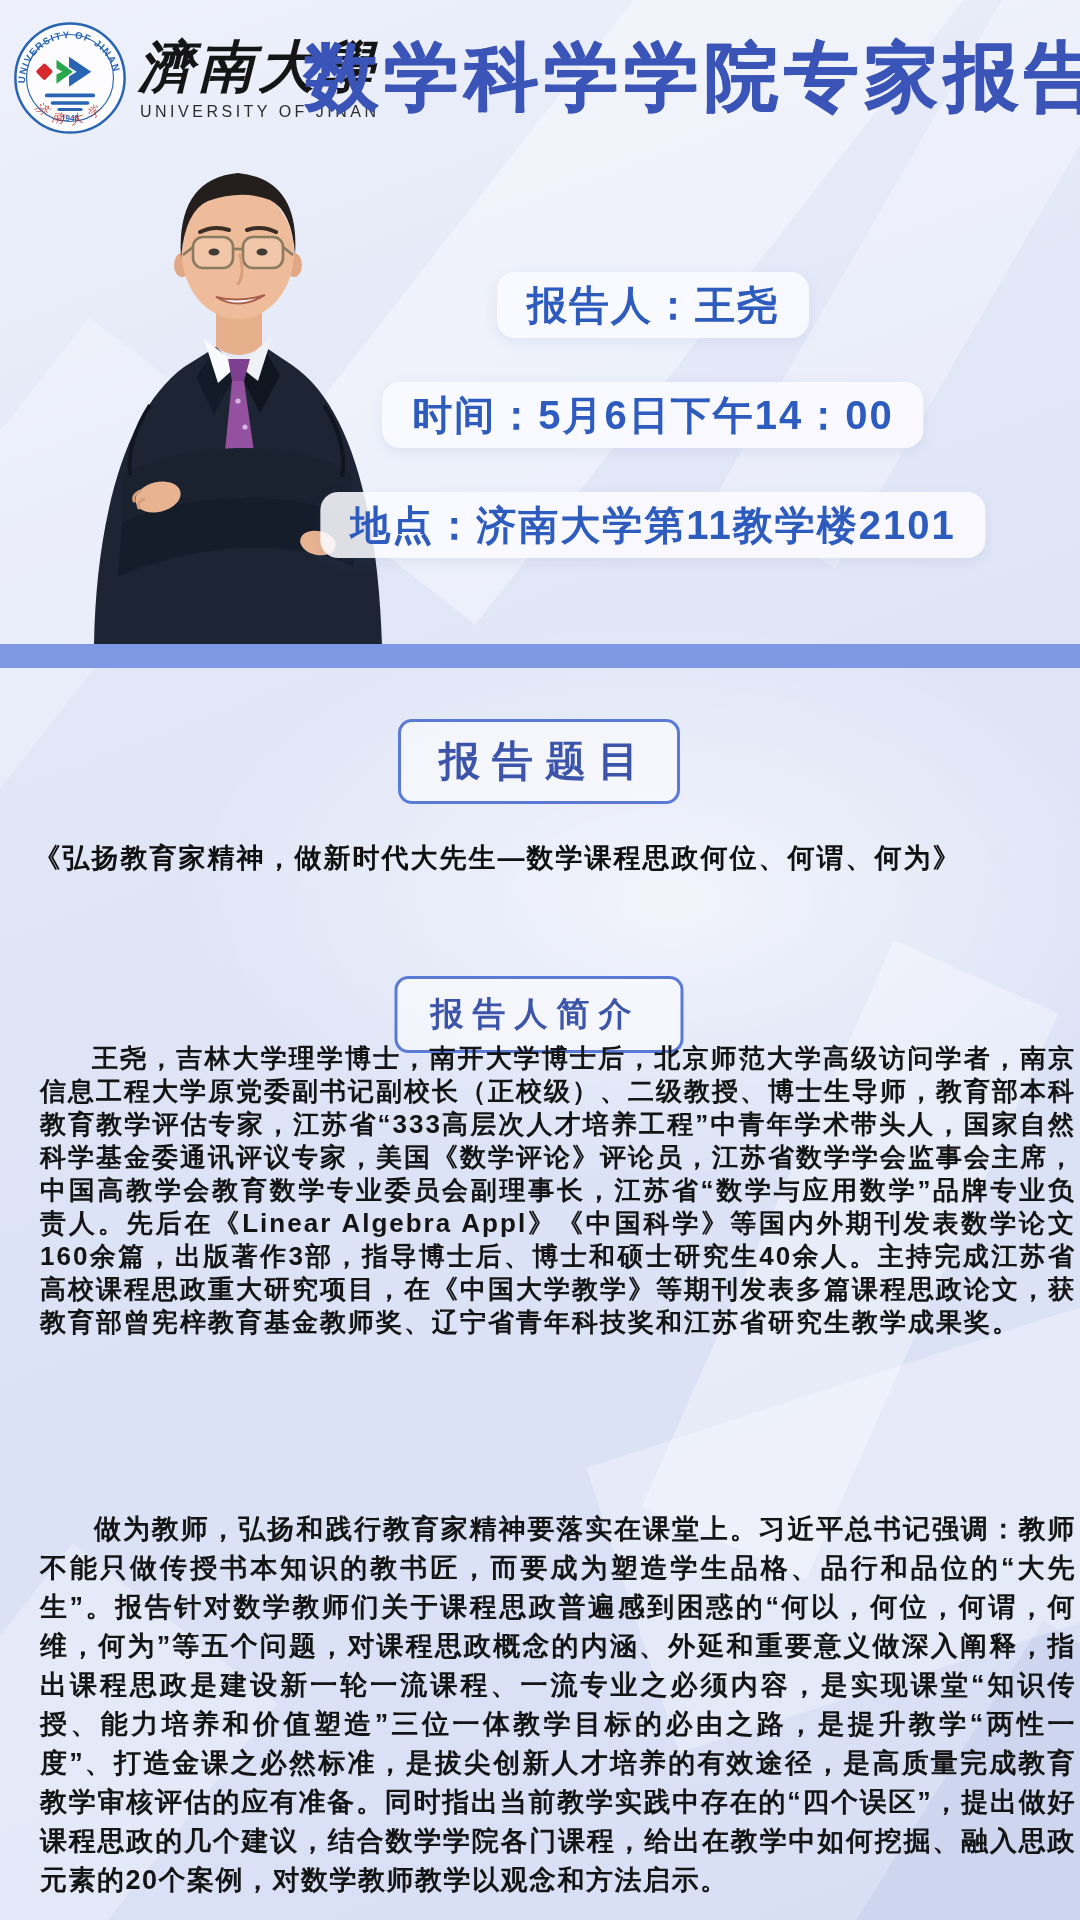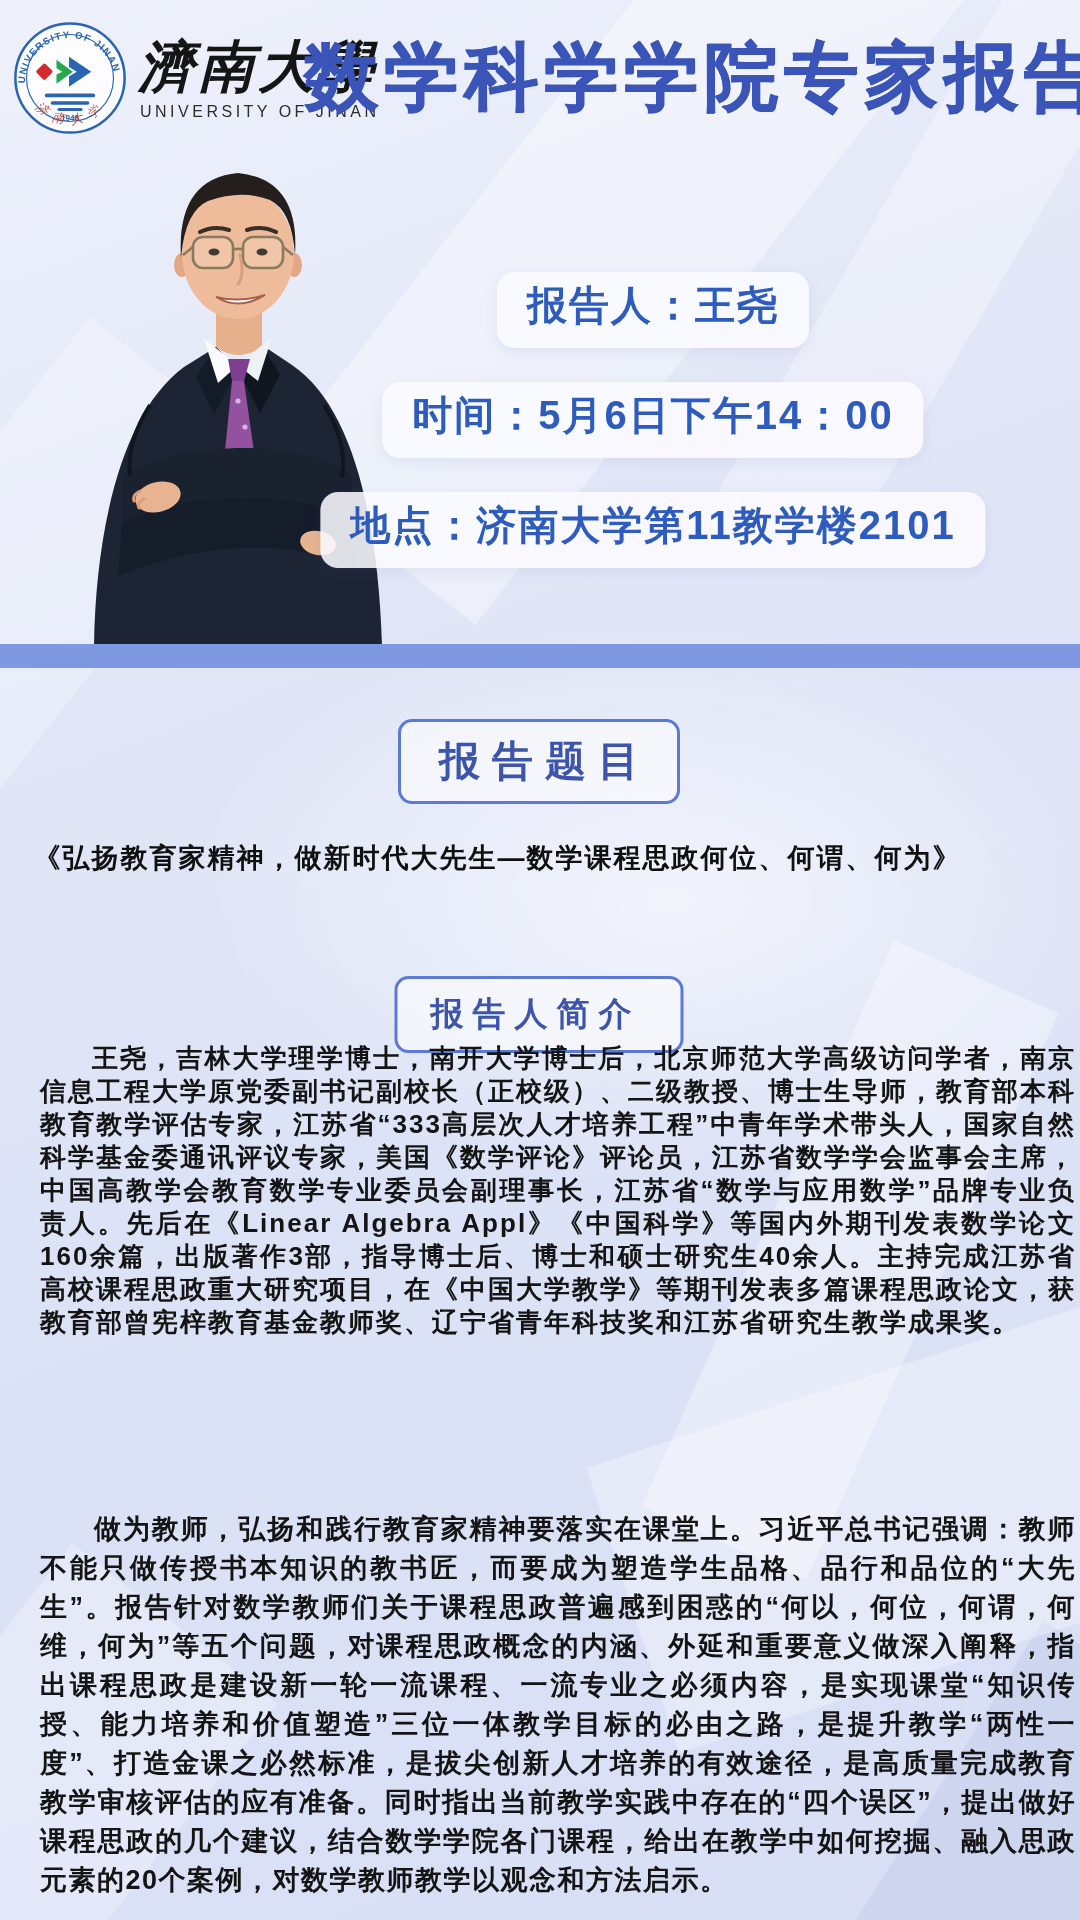--- a/index.html
+++ b/index.html
@@ -24,21 +24,21 @@
   .seal{position:absolute;left:12px;top:20px;width:116px;height:116px;}
   .uni-cn{position:absolute;left:138px;top:30px;font-family:Liberation Sans, sans-serif;
           font-style:italic;font-weight:bold;font-size:56px;color:#151515;letter-spacing:4px;}
   .uni-en{position:absolute;left:140px;top:103px;font-size:16px;letter-spacing:3.5px;color:#2c2c2c;font-weight:500;}
   .main-title{position:absolute;left:304px;top:28px;margin:0;font-size:74px;font-weight:900;
           color:#3a54b8;letter-spacing:6px;white-space:nowrap;
           text-shadow:1px 0 0 #3a54b8,0 1px 0 #3a54b8;}
 
   
   .photo{position:absolute;left:66px;top:143px;width:334px;height:502px;}
-  .badge{position:absolute;left:653px;transform:translateX(-50%);height:76px;line-height:66px;
+  .badge{position:absolute;left:653px;transform:translateX(-50%);height:66px;line-height:66px;
          padding:0 30px;border-radius:18px;background:rgba(250,251,255,.88);
          box-shadow:0 4px 14px rgba(90,110,180,.10);
          font-size:40px;font-weight:800;color:#2d5bbe;letter-spacing:2px;white-space:nowrap;}
   .badge1{top:272px;}
   .badge2{top:382px;}
   .badge3{top:492px;}
   .band{position:absolute;left:0;top:644px;width:1080px;height:24px;background:#7e99e2;}
 
   
   .secbox{position:absolute;left:539px;transform:translateX(-50%);

